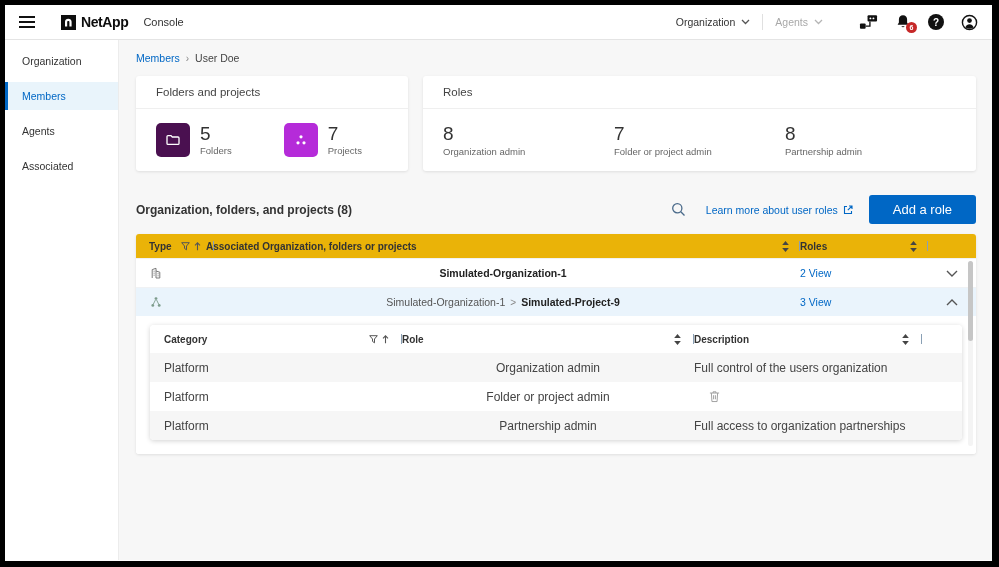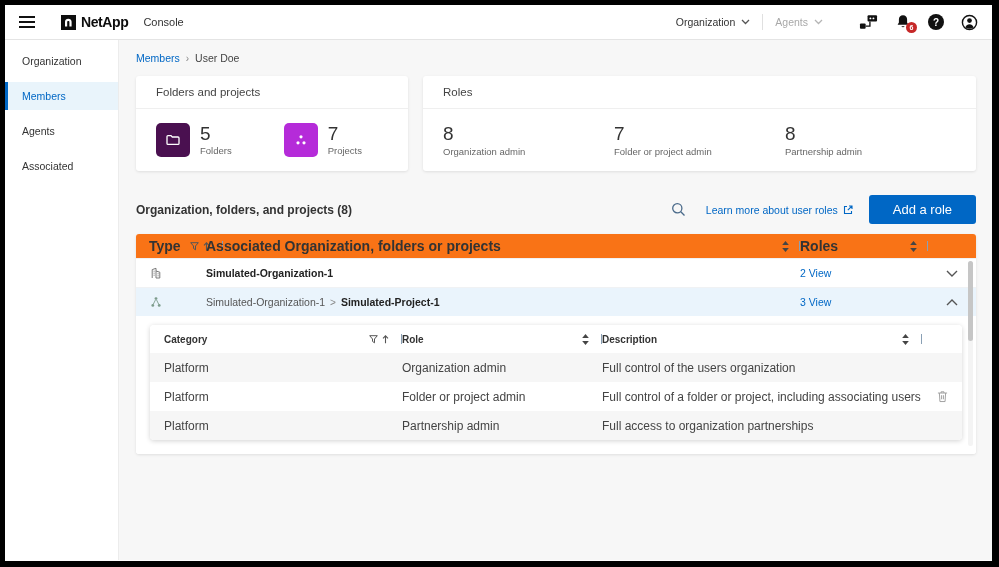--- a/index.html
+++ b/index.html
@@ -60,45 +60,45 @@
 
   
   .section-row { display:flex; align-items:center; margin-top:24px; }
   .section-title { font-size:12px; font-weight:bold; color:#333; flex:1; }
   .search-btn { margin-right:20px; cursor:pointer; display:flex; }
   .learn-link { font-size:10.5px; color:#0067c5; display:flex; align-items:center; gap:5px; cursor:pointer; margin-right:16px; }
   .add-role-btn { background:#0067c5; color:#fff; border:none; font-size:13px; font-family:inherit; padding:7px 24px; border-radius:3px; cursor:pointer; }
 
   
   .table-card { background:#fff; border-radius:3px; box-shadow:0 1px 3px rgba(0,0,0,.10); margin-top:10px; position:relative; }
-  .thead { display:flex; align-items:center; height:24px; background:#f97316; font-size:14px; font-weight:bold; color:#333; border-radius:3px 3px 0 0; }
+  .thead { display:flex; align-items:center; height:24px; background:#eab308; font-size:10px; font-weight:bold; color:#333; border-radius:3px 3px 0 0; }
   .trow { display:flex; align-items:center; height:29px; font-size:10.5px; color:#333; border-top:1px solid #f0f2f4; }
   .trow.selected { background:#eaf4fc; }
   .col-type { width:70px; padding-left:13px; display:flex; align-items:center; gap:5px; }
-  .col-assoc { flex:1; display:flex; align-items:center; }
+  .col-assoc { flex:1; display:flex; align-items:center;justify-content:center; }
   .col-roles { width:128px; display:flex; align-items:center; }
   .col-chevron { width:48px; display:flex; justify-content:center; }
   .hicons { display:flex; align-items:center; gap:4px; margin-left:4px; }
   .vline { width:1px; height:10px; background:#8aa0b5; margin-left:8px; }
   .col-assoc .vline, .col-roles .vline { margin-left:6px; }
   .push { margin-left:auto; }
   .row-name { font-weight:bold; color:#222; }
   .path-prefix { color:#555; }
   .path-sep { color:#888; margin:0 5px; font-size:10px; }
   .view-link { color:#0067c5; cursor:pointer; }
   .chev-btn { cursor:pointer; display:flex; }
 
   
   .expanded-area { padding:9px 14px 14px 14px; background:#fff; border-radius:0 0 3px 3px; }
   .nested-card { border-radius:4px; box-shadow:0 1px 5px rgba(0,0,0,.18); overflow:hidden; background:#fff; }
   .nhead { display:flex; align-items:center; height:28px; background:#fff; font-size:10px; font-weight:bold; color:#333; }
   .nrow { display:flex; align-items:center; height:29px; font-size:12px; color:#444; }
   .nrow.alt { background:#f6f6f6; }
   .ncol-category { width:252px; padding-left:14px; display:flex; align-items:center; }
-  .ncol-role { width:200px; display:flex; align-items:center; }
+  .ncol-role { width:292px; display:flex; align-items:center;justify-content:center; }
   .ncol-desc { flex:1; display:flex; align-items:center; }
   .ncol-action { width:40px; display:flex; justify-content:center; }
   .nhead .ncol-category .hicons, .nhead .ncol-role .hicons, .nhead .ncol-desc .hicons { margin-left:auto; }
   .nhead .ncol-role, .nhead .ncol-desc { padding-right:0; }
   .trash-btn { cursor:pointer; display:flex; }
 
   
   .vscroll { position:absolute; right:3px; top:27px; bottom:8px; width:5px; background:#f4f4f4; border-radius:3px; }
   .vscroll-thumb { width:5px; height:80px; background:#c6c6c6; border-radius:3px; }
 
@@ -320,21 +320,21 @@
             <svg width="14" height="14" viewBox="0 0 14 14">
               <circle cx="7" cy="3.6" r="1.4" fill="#7d9c8c"></circle>
                 <circle cx="3.8" cy="10.4" r="1.4" fill="#7d9c8c"></circle>
                 <circle cx="10.2" cy="10.4" r="1.4" fill="#7d9c8c"></circle>
               <path d="M6.4 5 4.4 9M7.6 5l2 4" stroke="#7d9c8c" stroke-width="0.9" fill="none"></path>
             </svg>
           </div>
           <div class="col-assoc">
             <span class="path-prefix">Simulated-Organization-1</span>
             <span class="path-sep">&gt;</span>
-            <span class="row-name">Simulated-Project-1</span>
+            <span class="row-name">Simulated-Project-9</span>
           </div>
           <div class="col-roles">
             <span class="view-link">3 View</span>
           </div>
           <div class="col-chevron">
             <span class="chev-btn">
               <svg width="12" height="7" viewBox="0 0 12 7">
                   <path d="M1 6l5-5 5 5" fill="none" stroke="#555" stroke-width="1.4"></path>
                 </svg>
             </span>
@@ -392,23 +392,20 @@
               <div class="ncol-action"></div>
             </div>
 
             <div class="nrow">
               <div class="ncol-category">
                   <span>Platform</span>
                 </div>
               <div class="ncol-role">
                   <span>Folder or project admin</span>
                 </div>
-              <div class="ncol-desc">
-                  <span>Full control of a folder or project, including associating users</span>
-                </div>
               <div class="ncol-action">
                 <span class="trash-btn">
                   <svg width="11" height="13" viewBox="0 0 12 14">
                       <path d="M1 3.2h10M4.4 3.2V1.9h3.2v1.3M2.6 3.2l.6 9.3h5.6l.6-9.3" fill="none" stroke="#9a9a9a" stroke-width="1"></path>
                       <path d="M5 5.6v4.4M7 5.6v4.4" stroke="#9a9a9a" stroke-width="1"></path>
                     </svg>
                 </span>
               </div>
             </div>
 

